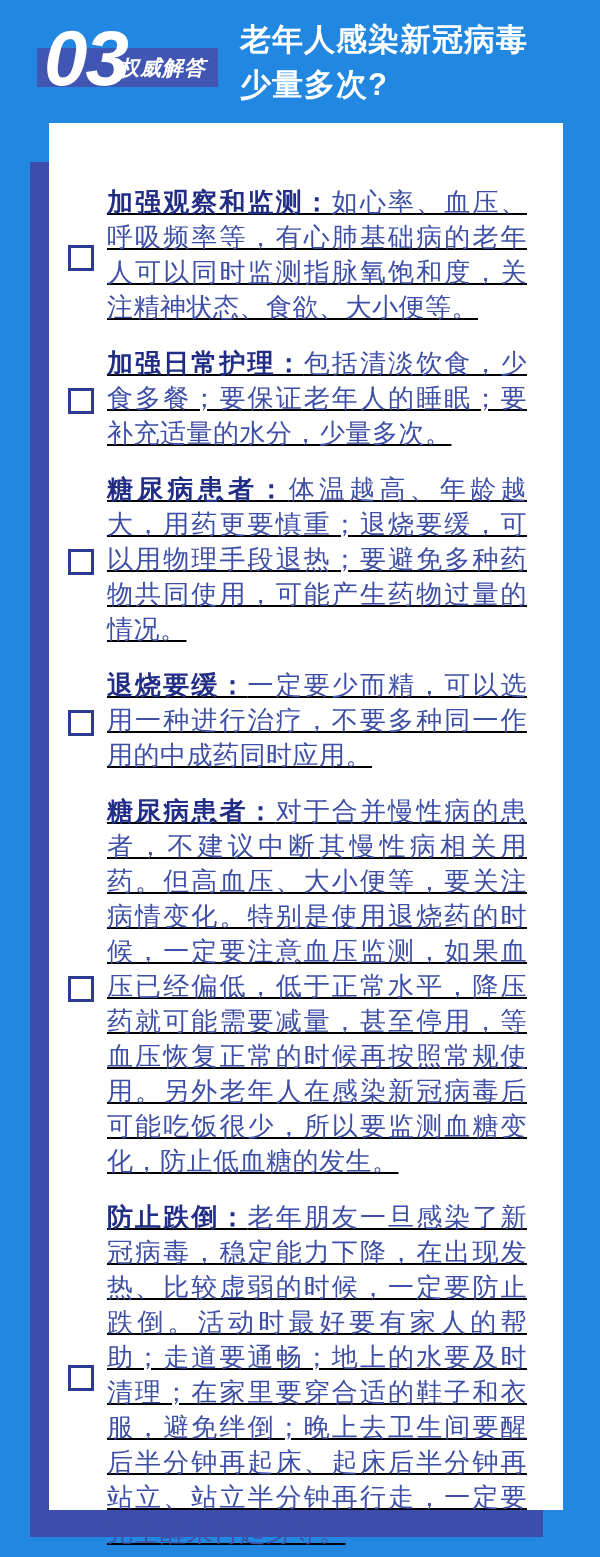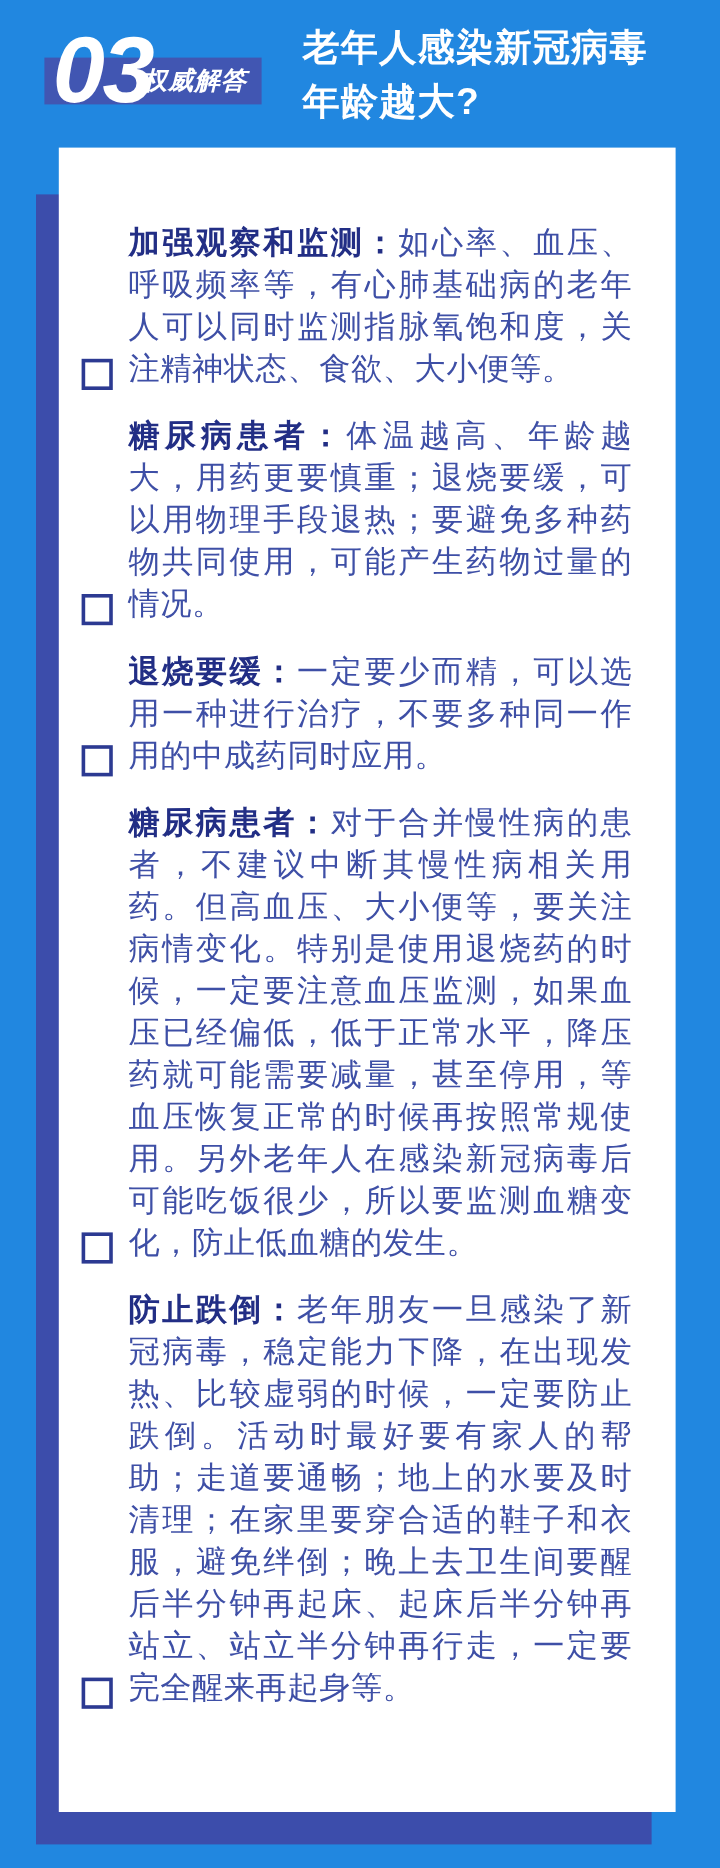--- a/index.html
+++ b/index.html
@@ -51,21 +51,21 @@
     top: 16px;
     font-size: 78px;
     line-height: 1.1;
     font-style: italic;
     font-weight: bold;
     color: #ffffff;
     letter-spacing: -2px;
   }
   .page-title {
     position: absolute;
-    left: 252px;
+    left: 240px;
     top: 17px;
     color: #ffffff;
     font-size: 31px;
     line-height: 45px;
     font-weight: 600;
     letter-spacing: 1px;
   }
 
   
   .card-shadow {
@@ -83,22 +83,23 @@
     width: 514px;
     height: 1387px;
     background: #ffffff;
     box-sizing: border-box;
     padding: 62px 36px 56px 19px;
   }
 
   
   .item {
     display: flex;
-    align-items: flex-end;
+    align-items: center;
     margin-bottom: 21px;
+    text-decoration: underline;
   }
   .item:last-child {
     margin-bottom: 0;
   }
   .checkbox {
     flex: none;
     width: 20px;
     height: 20px;
     border: 3px solid #2c3a92;
     margin-top: 5px;
@@ -122,33 +123,37 @@
 
 <div class="page">
 
   <div class="header">
     <div class="num-badge">
       <span class="badge-label">权威解答</span>
     </div>
     <div class="big-number">03</div>
     <div class="page-title">
       <div>老年人感染新冠病毒</div>
-      <div>年龄越大?</div>
+      <div>少量多次?</div>
     </div>
   </div>
 
   <div class="card-shadow"></div>
 
   <div class="card">
 
     <div class="item">
       <span class="checkbox"></span>
       <p class="item-text"><b>加强观察和监测：</b><span>如心率、血压、呼吸频率等，有心肺基础病的老年人可以同时监测指脉氧饱和度，关注精神状态、食欲、大小便等。</span></p>
     </div>
 
+    <div class="item">
+      <span class="checkbox"></span>
+      <p class="item-text"><b>加强日常护理：</b><span>包括清淡饮食，少食多餐；要保证老年人的睡眠；要补充适量的水分，少量多次。</span></p>
+    </div>
 
     <div class="item">
       <span class="checkbox"></span>
       <p class="item-text"><b>糖尿病患者：</b><span>体温越高、年龄越大，用药更要慎重；退烧要缓，可以用物理手段退热；要避免多种药物共同使用，可能产生药物过量的情况。</span></p>
     </div>
 
     <div class="item">
       <span class="checkbox"></span>
       <p class="item-text"><b>退烧要缓：</b><span>一定要少而精，可以选用一种进行治疗，不要多种同一作用的中成药同时应用。</span></p>
     </div>

